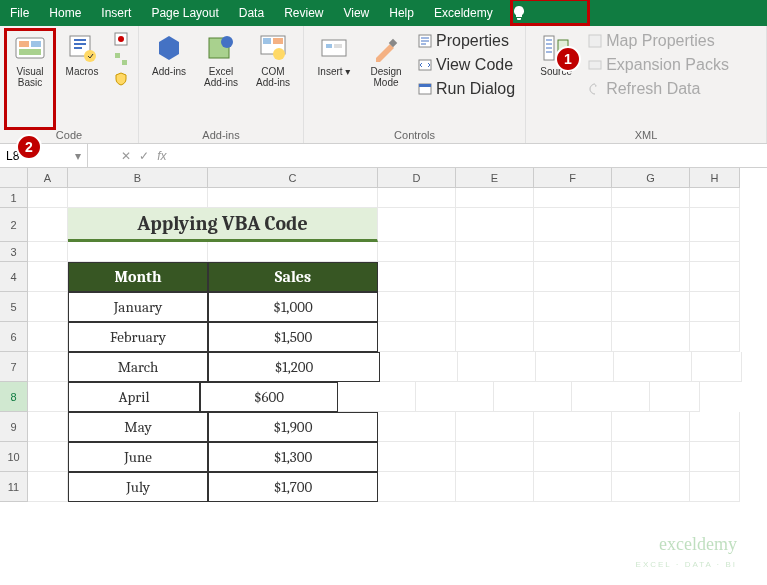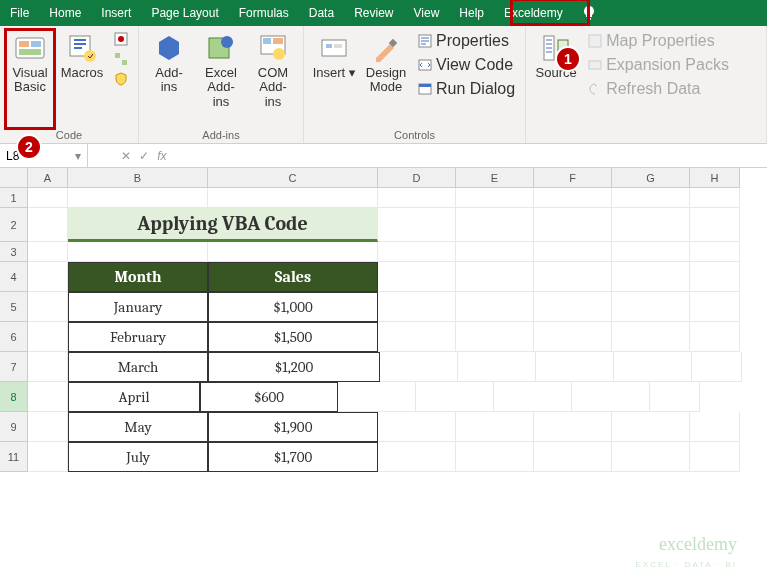--- a/index.html
+++ b/index.html
@@ -11,21 +11,21 @@
 .tab.active { background: #f3f2f1; color: #107c41; font-weight: 600; }
 .lightbulb { margin-left: 8px; display: flex; align-items: center; }
 
 
 .ribbon { display: flex; background: #f3f2f1; height: 118px; border-bottom: 1px solid #d0d0d0; }
 .group { display: flex; flex-direction: column; border-right: 1px solid #e0e0e0; padding: 4px 6px 2px; }
 .group-content { flex: 1; display: flex; align-items: flex-start; gap: 4px; }
 .group-label { text-align: center; color: #666; font-size: 11px; padding-top: 2px; }
 .bigbtn { display: flex; flex-direction: column; align-items: center; width: 48px; padding: 2px; cursor: pointer; gap: 2px; }
 .bigbtn .ico { width: 32px; height: 32px; display: flex; align-items: center; justify-content: center; }
-.bigbtn .lbl { text-align: center; font-size: 13px; line-height: 1.1; color: #333; }
+.bigbtn .lbl { text-align: center; font-size: 10px; line-height: 1.1; color: #333; }
 .smallbtns { display: flex; flex-direction: column; gap: 2px; }
 .smallbtn { display: flex; align-items: center; gap: 4px; font-size: 16px; color: #333; padding: 2px 4px; cursor: pointer; white-space: nowrap; }
 .smallbtn.disabled { color: #aaa; }
 .smallico { width: 14px; height: 14px; display: inline-flex; align-items: center; justify-content: center; }
 
 
 .fbar { display: flex; height: 24px; border-bottom: 1px solid #d0d0d0; align-items: center; background: #fff; gap: 25px; }
 .namebox { width: 88px; border-right: 1px solid #d0d0d0; height: 100%; display: flex; align-items: center; padding: 0 6px; justify-content: space-between; }
 .fx-controls { display: flex; align-items: center; gap: 8px; padding: 0 8px; color: #999; }
 .fx-input { flex: 1; height: 100%; border: none; outline: none; padding: 0 6px; font-size: 12px; }
@@ -49,21 +49,20 @@
 .watermark-sub { position: absolute; right: 30px; bottom: 16px; font-size: 8px; color: rgba(0,128,0,0.2); letter-spacing: 2px; }
 </style>
 </head>
 <body>
 
 <div class="tabs">
   <div class="tab">File</div>
   <div class="tab">Home</div>
   <div class="tab">Insert</div>
   <div class="tab">Page Layout</div>
-  <div class="tab">Formulas</div>
   <div class="tab">Data</div>
   <div class="tab">Review</div>
   <div class="tab">View</div>
   <div class="tab">Help</div>
   <div class="tab">Exceldemy</div>
   <div class="lightbulb">
     <svg width="16" height="16" viewBox="0 0 16 16">
         <path fill="#fff" d="M8 1a5 5 0 00-3 9v2h6v-2a5 5 0 00-3-9zM6 13h4v1a1 1 0 01-1 1H7a1 1 0 01-1-1v-1z"></path>
       </svg>
   </div>
@@ -245,20 +244,21 @@
             <span class="smallico">
               <svg width="14" height="14">
                 <path d="M7 2a5 5 0 100 10 5 5 0 010-10z" fill="none" stroke="#ccc"></path>
                 <path d="M7 2v3l2-1" fill="#ccc"></path>
               </svg>
             </span>
             <span>Refresh Data</span>
           </div>
       </div>
     </div>
+    <div class="group-label">XML</div>
   </div>
 </div>
 
 <div class="fbar">
   <div class="namebox">
     <span>L8</span>
     <span style="color:#888">▾</span>
   </div>
   <div class="fx-controls">
     <span>✕</span>
@@ -375,20 +375,31 @@
         <div class="cell" style="width: 40px;"></div>
         <div class="cell data-cell" style="width: 140px;">May</div>
         <div class="cell data-cell" style="width: 170px;">$1,900</div>
         <div class="cell" style="width: 78px;"></div>
         <div class="cell" style="width: 78px;"></div>
         <div class="cell" style="width: 78px;"></div>
         <div class="cell" style="width: 78px;"></div>
         <div class="cell" style="width: 50px;"></div>
       </div>
       <div style="display: flex; height: 30px;">
+        <div class="rowhdr">10</div>
+        <div class="cell" style="width: 40px;"></div>
+        <div class="cell data-cell" style="width: 140px;">June</div>
+        <div class="cell data-cell" style="width: 170px;">$1,300</div>
+        <div class="cell" style="width: 78px;"></div>
+        <div class="cell" style="width: 78px;"></div>
+        <div class="cell" style="width: 78px;"></div>
+        <div class="cell" style="width: 78px;"></div>
+        <div class="cell" style="width: 50px;"></div>
+      </div>
+      <div style="display: flex; height: 30px;">
         <div class="rowhdr">11</div>
         <div class="cell" style="width: 40px;"></div>
         <div class="cell data-cell" style="width: 140px;">July</div>
         <div class="cell data-cell" style="width: 170px;">$1,700</div>
         <div class="cell" style="width: 78px;"></div>
         <div class="cell" style="width: 78px;"></div>
         <div class="cell" style="width: 78px;"></div>
         <div class="cell" style="width: 78px;"></div>
         <div class="cell" style="width: 50px;"></div>
       </div>

